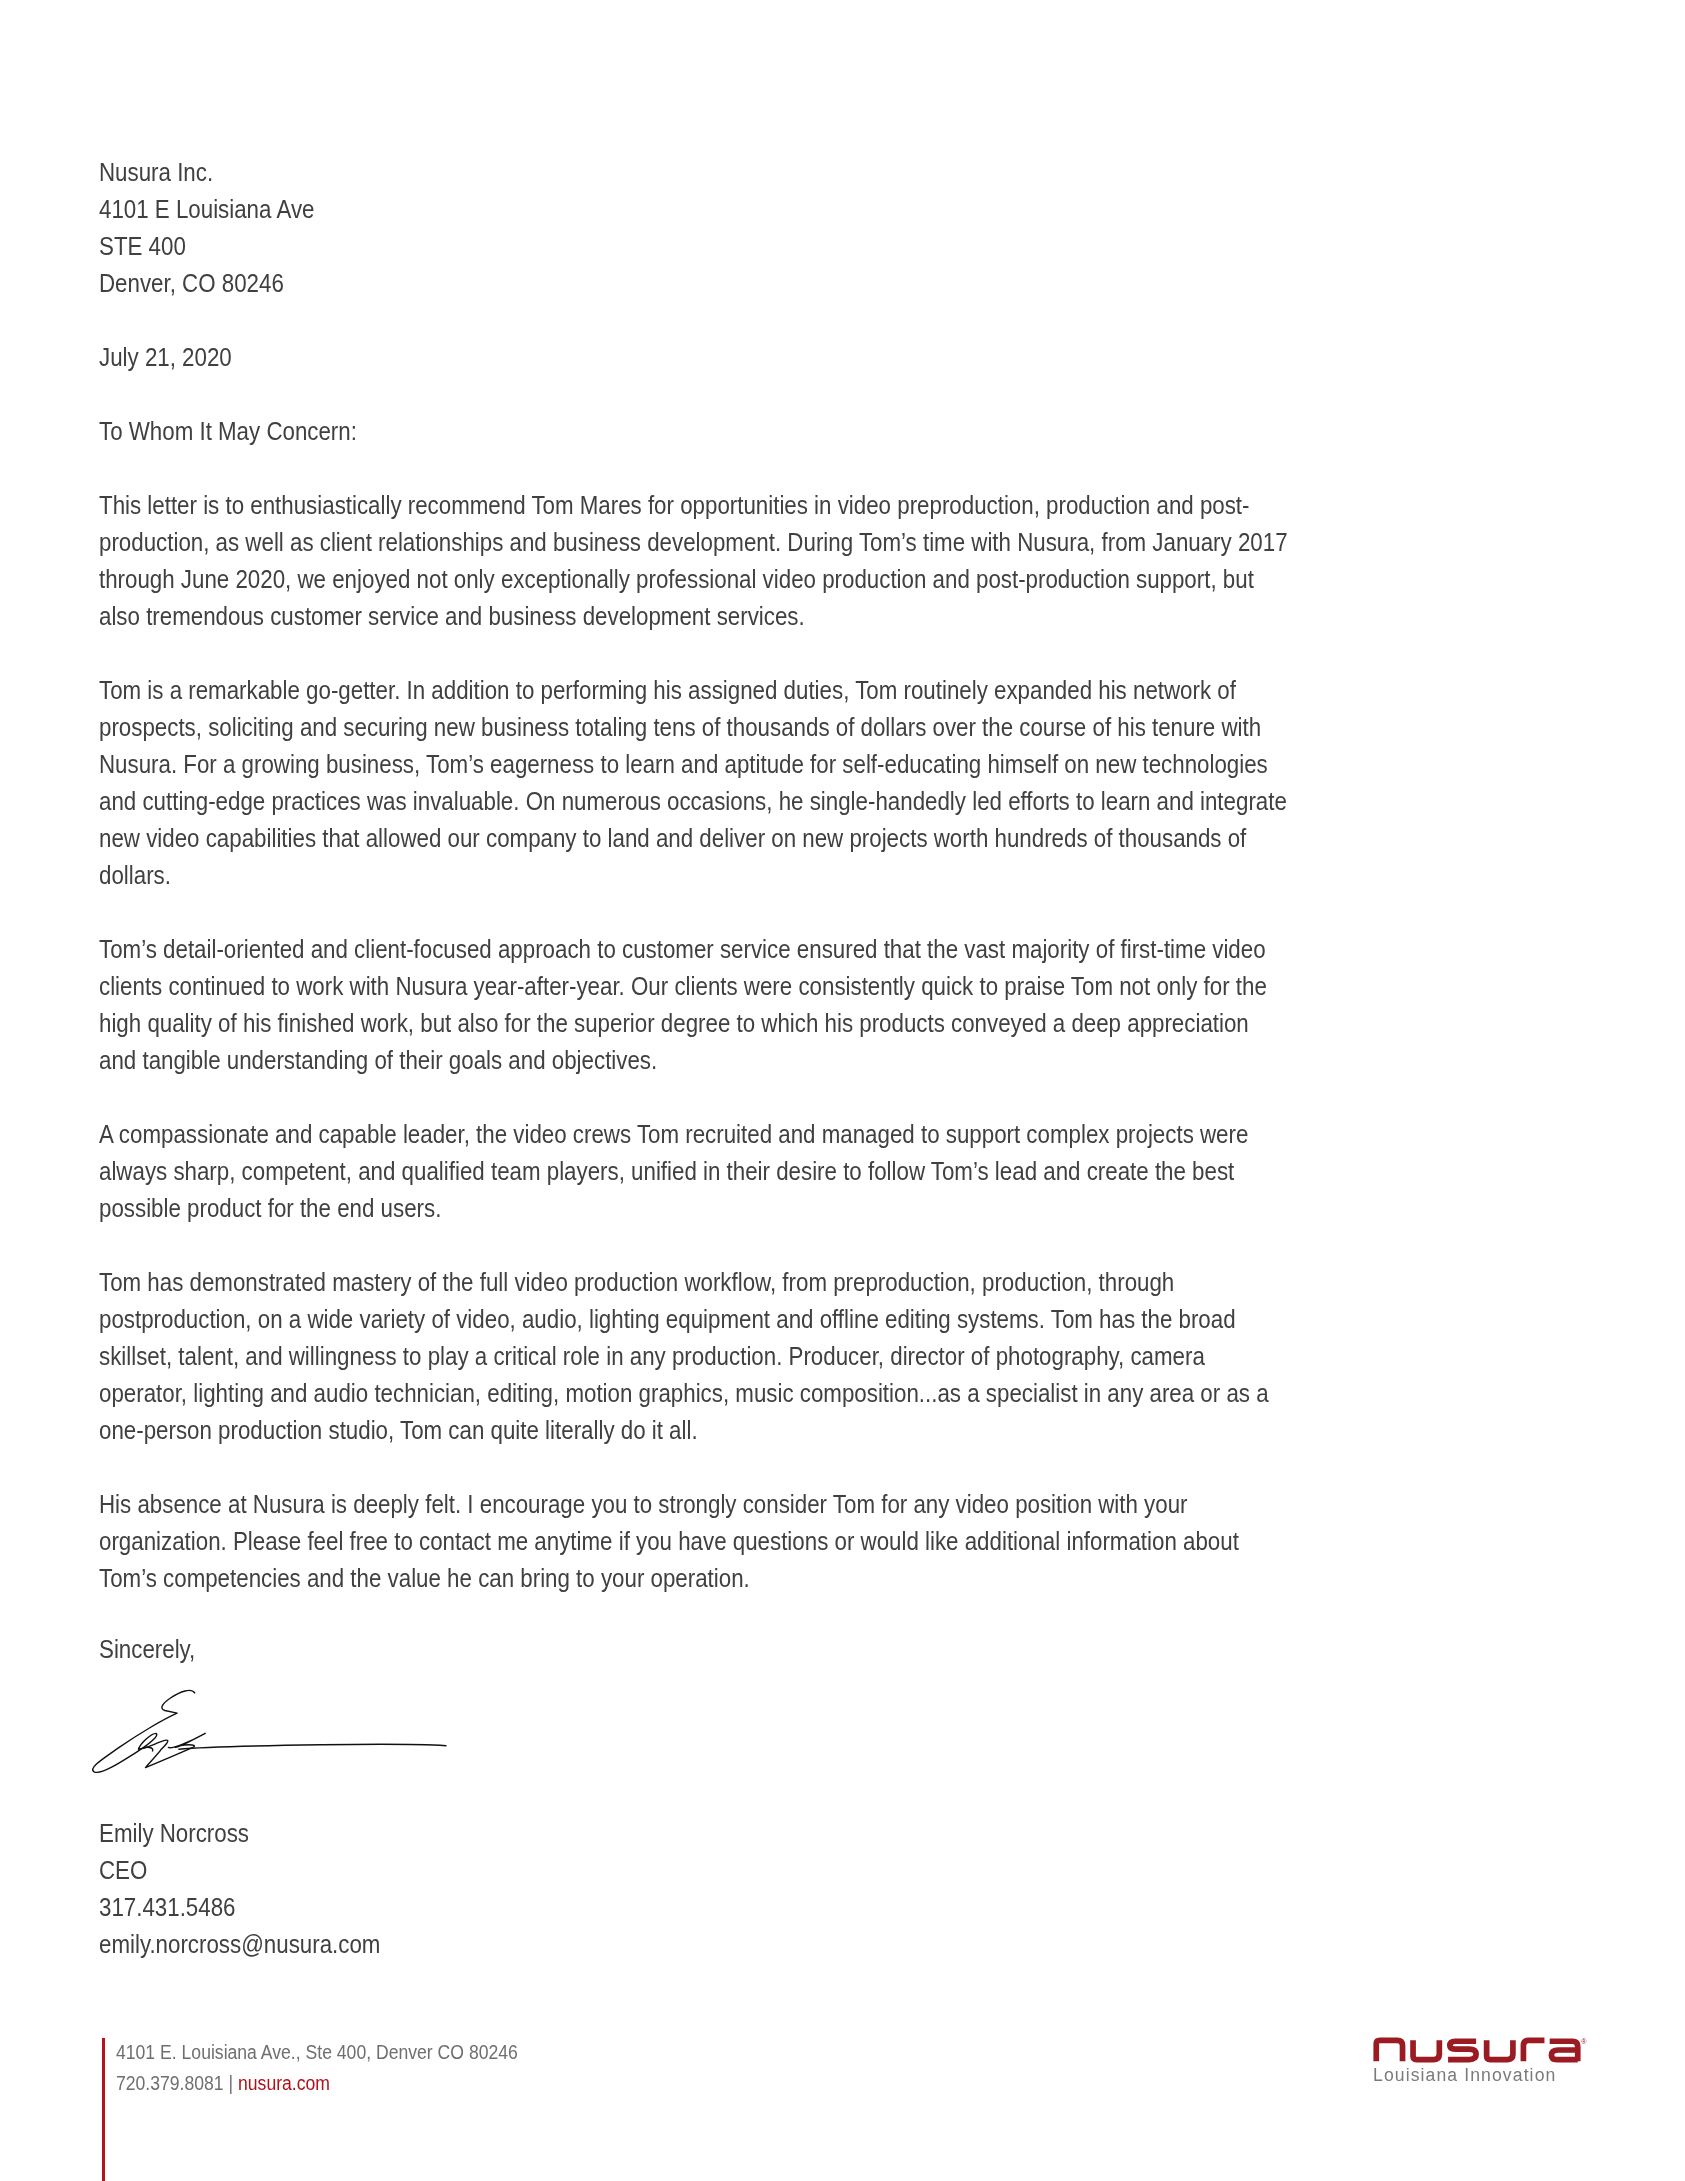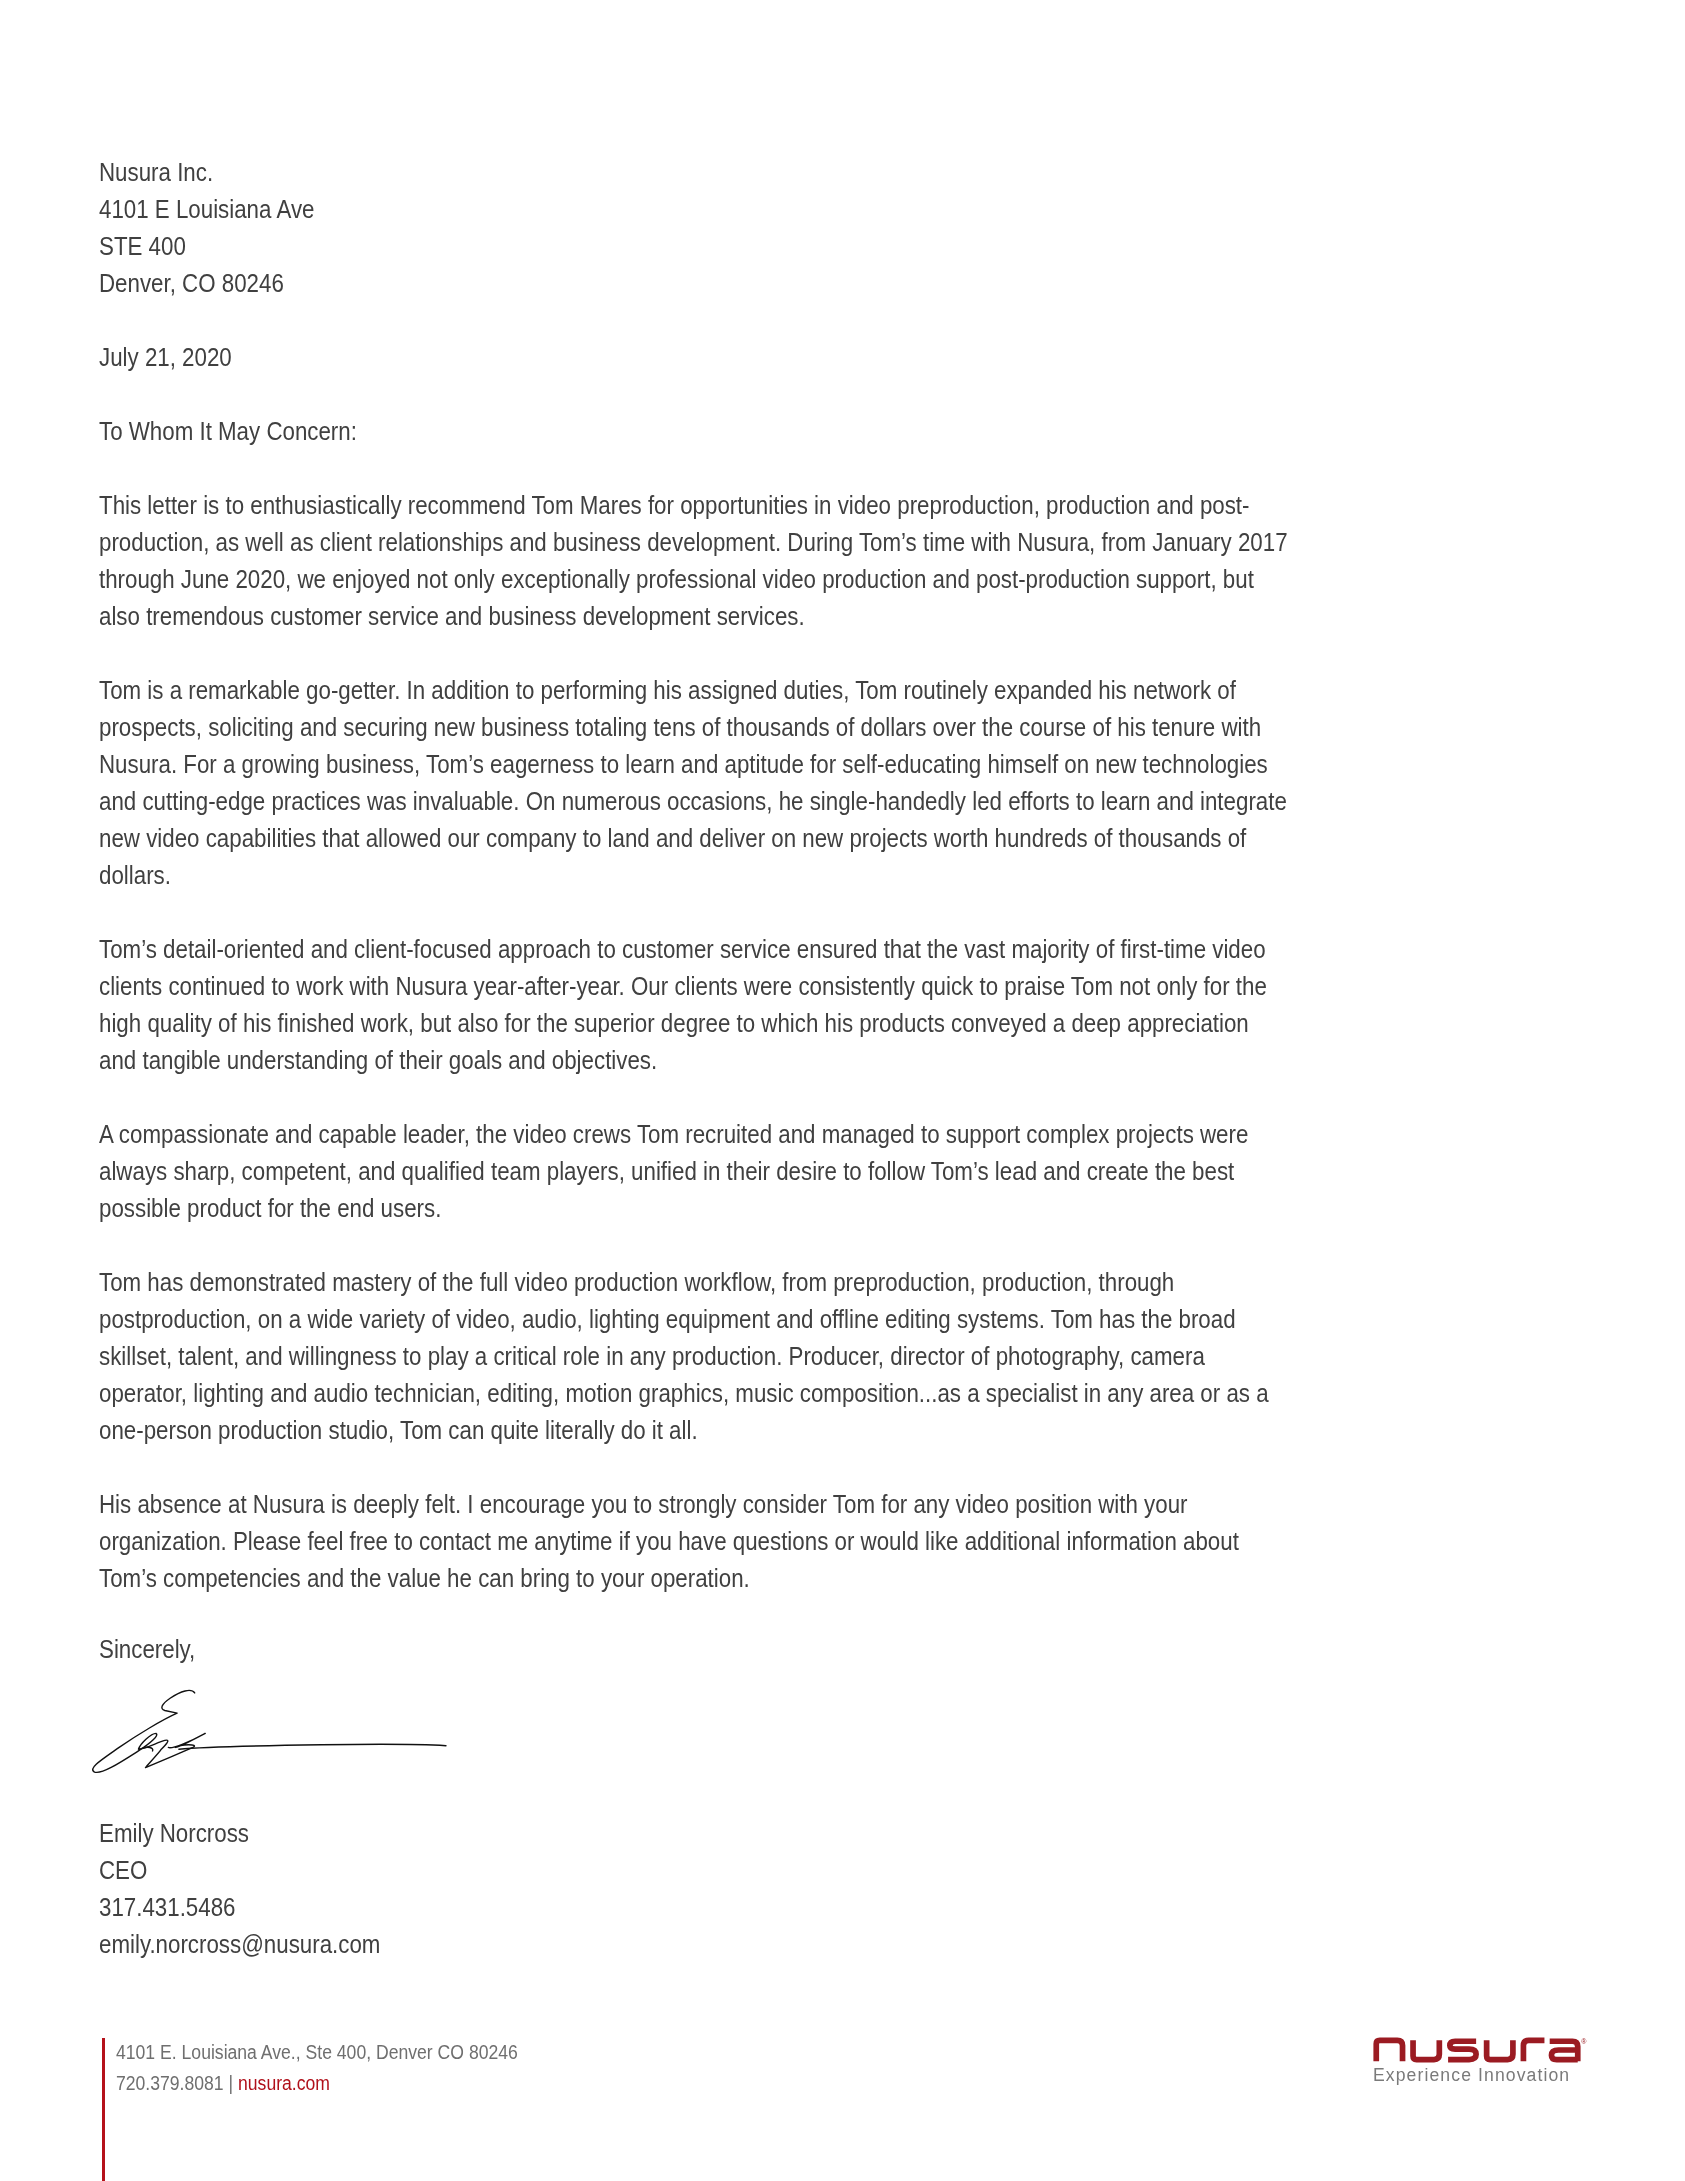--- a/index.html
+++ b/index.html
@@ -139,16 +139,16 @@
       <path d="M120 7 L96 7 Q90 7 90 12 Q90 16 96 16 L112 16 Q120 16 120 22 Q120 28 112 28 L88 28"></path>
 
       <path d="M132 6 L132 24 Q132 28 136 28 L156 28 Q162 28 162 22 L162 6"></path>
 
       <path d="M174 30 L174 12 Q174 6 180 6 L198 6"></path>
 
       <path d="M204 7 L230 7 Q236 7 236 13 L236 30 M236 17 L214 17 Q206 17 206 23 Q206 28 212 28 L236 28"></path>
     </g>
     <text x="240" y="10" font-family="Liberation Sans, sans-serif" font-size="8" fill="#9b1b22">®</text>
   </svg>
-  <div class="logo-tag">Experience Innovation</div>
+  <div class="logo-tag">Louisiana Innovation</div>
 
 </div>
 
 
 </body></html>

